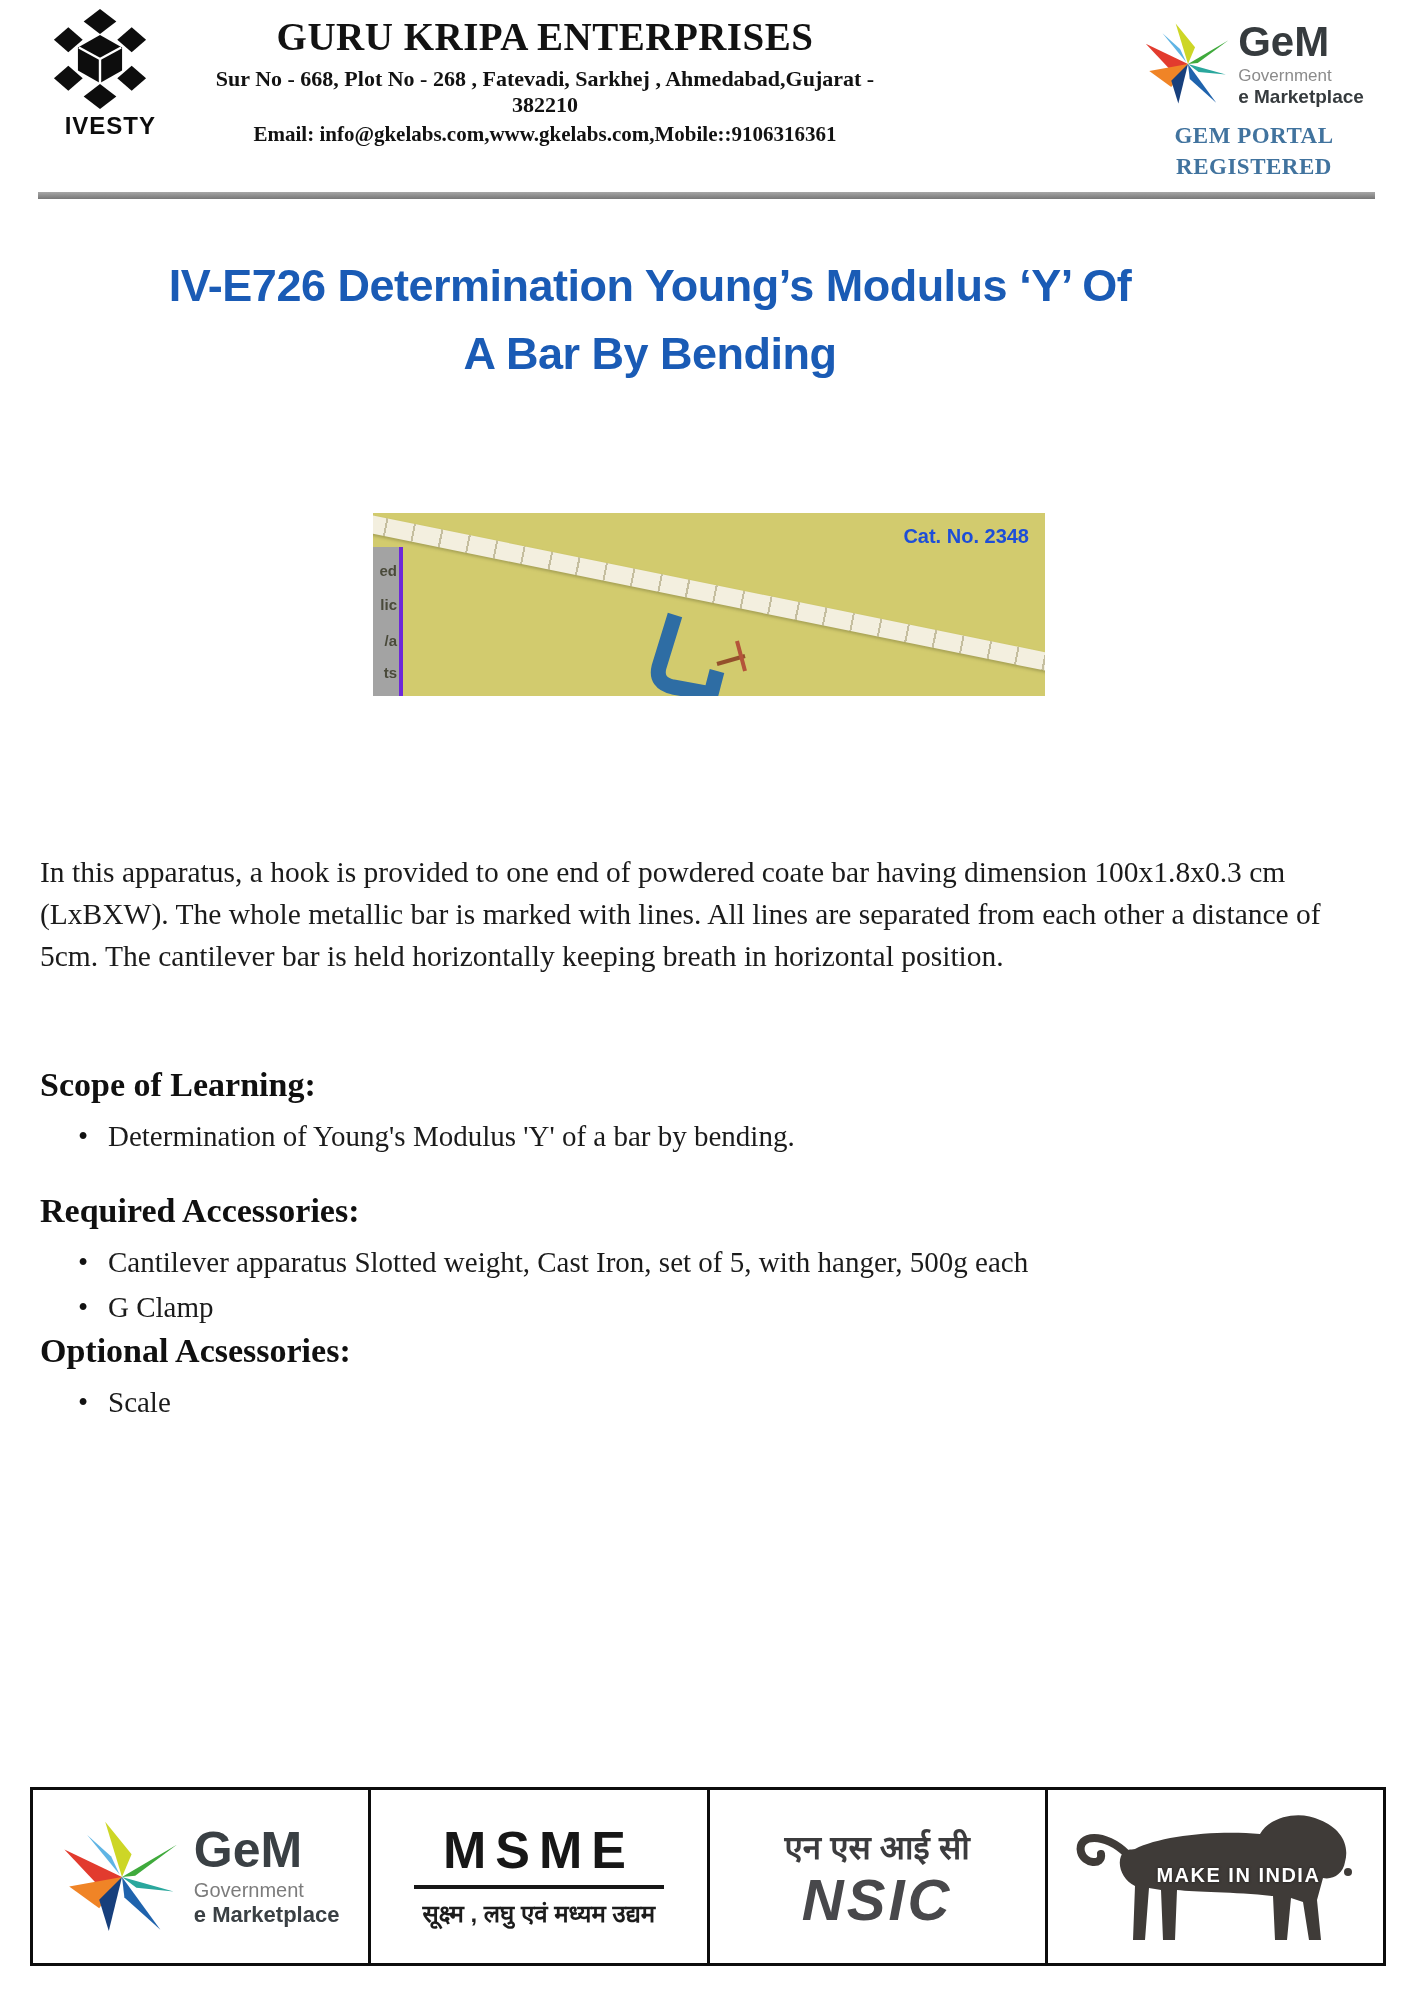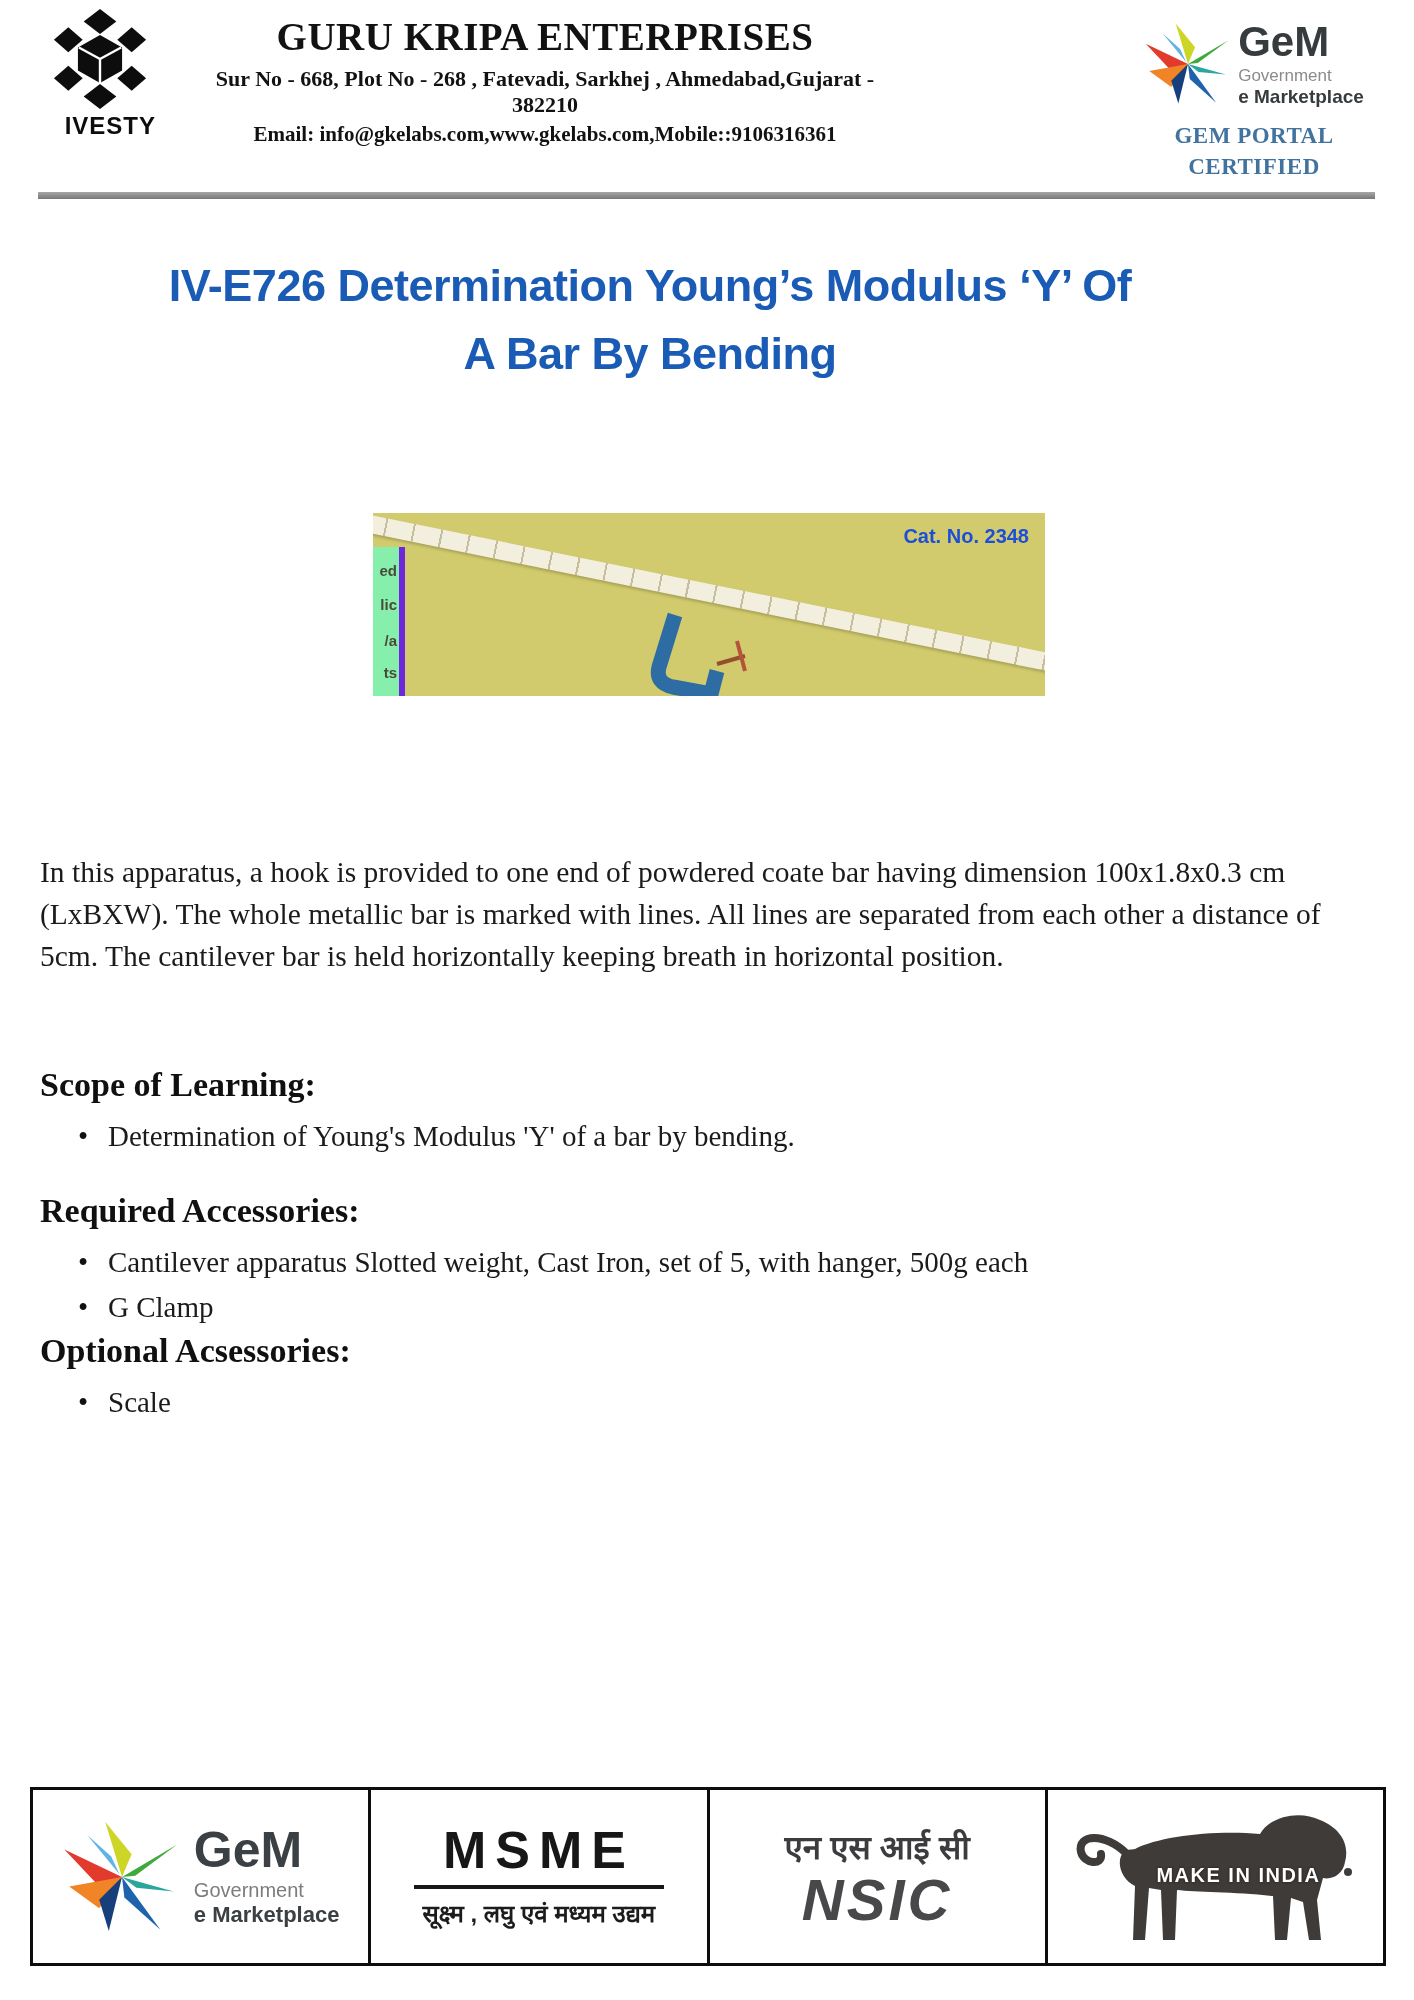--- a/index.html
+++ b/index.html
@@ -32,22 +32,22 @@
            background:linear-gradient(#a7a7a7,#777);}
 
   
   .title{position:absolute;left:0;top:252px;width:1300px;text-align:center;
          font-family:"Liberation Sans",sans-serif;font-weight:700;font-size:45px;
          color:#1a5bb5;line-height:1.5;letter-spacing:-.5px;}
 
   
   .product{position:absolute;left:373px;top:513px;width:672px;height:183px;
            background:#d2cb6e;overflow:hidden;}
-  .img-strip{position:absolute;left:0;top:34px;width:26px;height:149px;background:#86efac;
-             border-right:6px solid #6d28d9;}
+  .img-strip{position:absolute;left:0;top:34px;width:26px;height:149px;background:#a3a3a3;
+             border-right:4px solid #6d28d9;}
   .frag{position:absolute;left:0;width:24px;text-align:right;font-family:"Liberation Sans",sans-serif;
         font-size:15px;font-weight:700;color:#4a4a3a;line-height:1;}
   .metal-bar{position:absolute;left:-12px;top:0px;width:730px;height:18px;background:#f3efdf;
              transform:rotate(11.5deg);transform-origin:0 0;
              background-image:repeating-linear-gradient(90deg,rgba(140,130,80,0) 0 26px,rgba(140,130,80,.45) 26px 28px);
              box-shadow:0 2px 3px rgba(90,85,40,.35);}
   .cat-no{position:absolute;right:16px;top:12px;font-family:"Liberation Sans",sans-serif;
           font-size:20px;font-weight:700;color:#1d4ed8;}
   .clamp{position:absolute;left:268px;top:96px;width:132px;height:87px;}
 
@@ -137,21 +137,21 @@
             <use href="#gem-star"></use>
           </svg>
         <div class="gem-text">
           <div class="gem-brand">GeM</div>
           <div class="gem-gov">Government</div>
           <div class="gem-mkt">e Marketplace</div>
         </div>
       </div>
       <div class="gem-portal">
         <div>GEM PORTAL</div>
-        <div>CERTIFIED</div>
+        <div>REGISTERED</div>
       </div>
     </div>
   </header>
 
   <div class="divider"></div>
 
   <h1 class="title" style="margin:0;">
     <div>IV-E726 Determination Young’s Modulus ‘Y’ Of</div>
     <div>A Bar By Bending</div>
   </h1>

